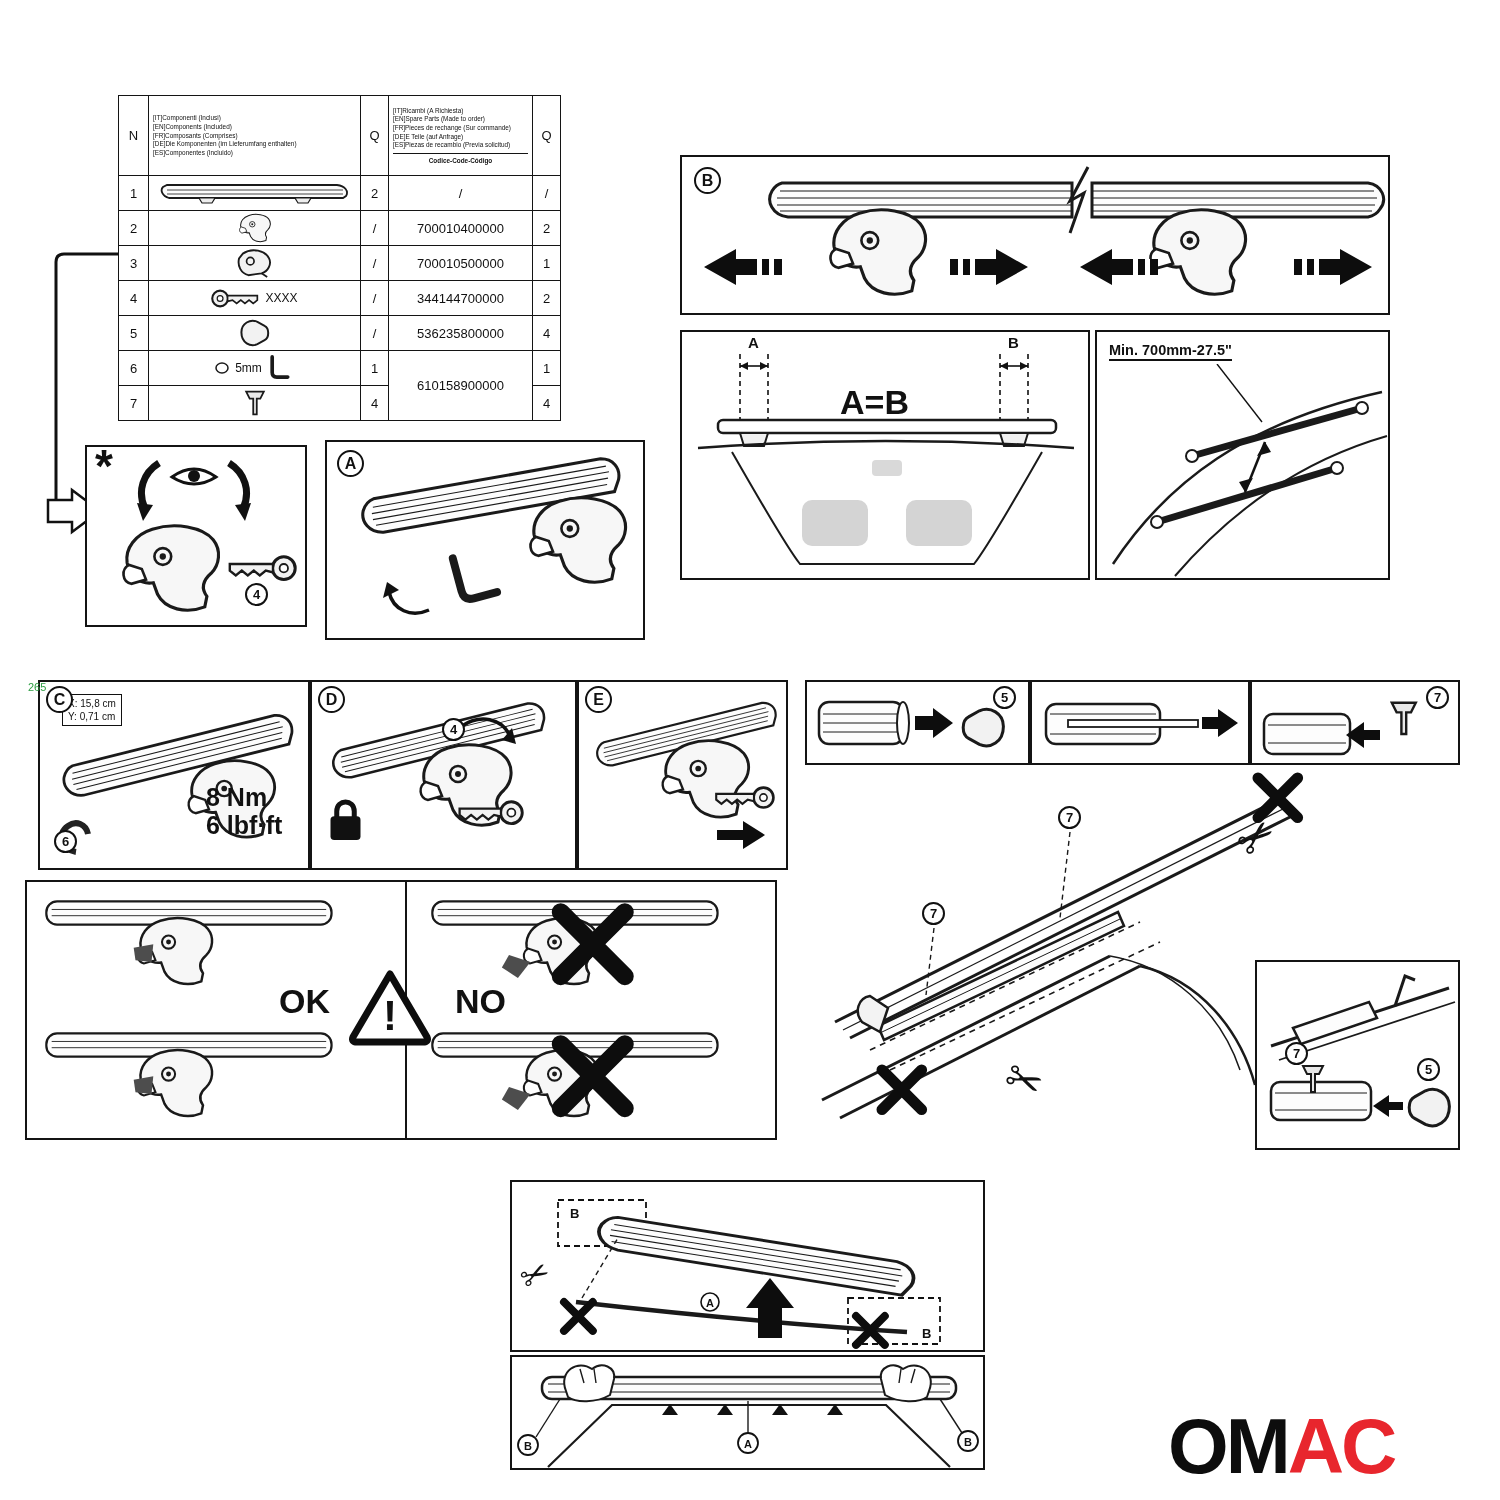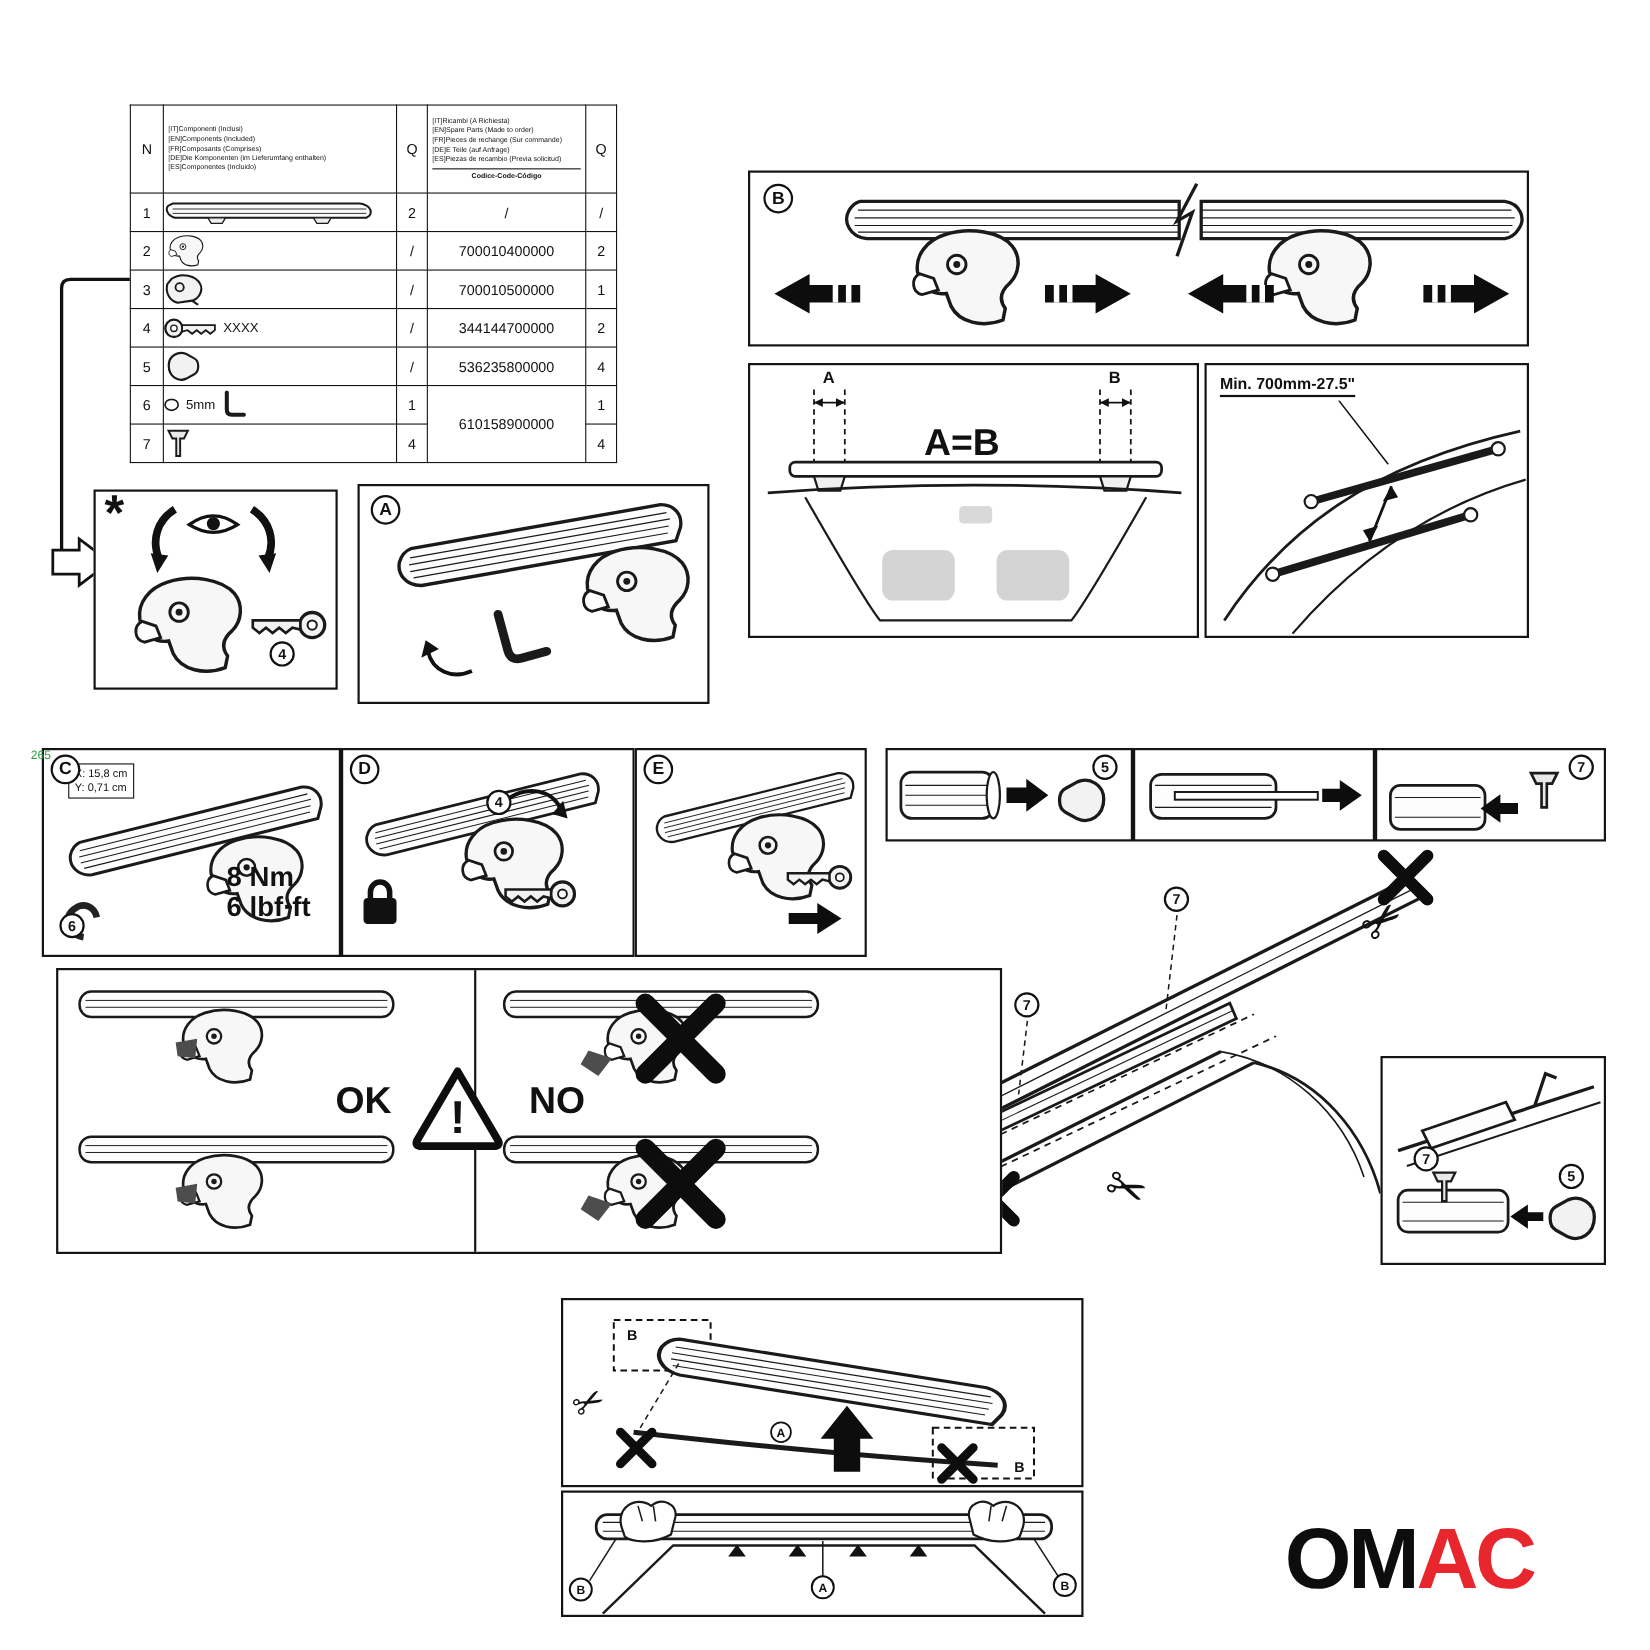--- a/index.html
+++ b/index.html
@@ -23,38 +23,38 @@
   
   table.parts { position:absolute; left:118px; top:95px; width:442px; border-collapse:collapse; table-layout:fixed; }
   table.parts th, table.parts td { border:1.6px solid #141414; text-align:center; vertical-align:middle; background:#fff; }
   table.parts td { height:34px; font-size:13px; }
   .col-n{width:30px}.col-comp{width:212px}.col-q{width:28px}.col-code{width:144px}.col-q2{width:28px}
   th.hdr { height:80px; font-size:13px; font-weight:normal; }
   .hdr-lines { text-align:left; padding:3px 4px 2px 4px; }
   .hdr-lines div { font-size:6.4px; line-height:1.35; white-space:nowrap; overflow:hidden; }
   .code-label { border-top:1.2px solid #141414; margin-top:3px; padding-top:3px; text-align:center;
                 font-size:8px; font-weight:bold; }
-  .icon-cell { display:flex; align-items:center; gap:6px; height:34px; }
+  .icon-cell { display:flex; align-items:center; justify-content:center; gap:6px; height:34px; }
   .icon-cell span { font-size:12px; }
 
   .dimbox { position:absolute; border:1.4px solid #111; background:#fff; padding:2px 5px; z-index:5; }
   .dimbox div { font-size:10px; line-height:1.3; white-space:nowrap; }
 
   .torque { position:absolute; font-weight:bold; font-size:25px; line-height:1.1; z-index:5; }
 
   .bigword { position:absolute; font-weight:bold; font-size:34px; z-index:6; }
 
   .min-title { position:absolute; left:12px; top:10px; font-size:14.5px; font-weight:bold;
                border-bottom:2px solid #111; padding-bottom:1px; z-index:5; }
 
   .side-note { position:absolute; left:28px; top:681px; font-size:11px; color:#2e9e44; z-index:2; }
 
   .star-mark { position:absolute; left:8px; top:-8px; font-size:46px; font-weight:bold; z-index:5; }
 
-  .logo { position:absolute; left:1168px; top:1378px; font-size:78px; font-weight:900;
+  .logo { position:absolute; left:1168px; top:1407px; font-size:78px; font-weight:900;
           letter-spacing:-3px; line-height:1; }
   .logo .black { color:#0d0d0d; }
   .logo .red { color:#e8262d; }
 
   .divider-v { position:absolute; left:378px; top:0; bottom:0; width:2px; background:#141414; }
 </style>
 </head>
 <body>
 
 <svg width="0" height="0" style="position:absolute" aria-hidden="true">
@@ -453,21 +453,21 @@
       <line x1="124" y1="158" x2="116" y2="225" stroke="#1a1a1a" stroke-width="1.4" stroke-dasharray="5,4"></line>
       <text x="430" y="92" font-size="44" transform="rotate(-40 435 75)">✂</text>
       <use href="#xmark" transform="translate(448,8) scale(1.1)"></use>
       <text x="195" y="322" font-size="44" transform="rotate(22 205 310)">✂</text>
       <use href="#xmark" transform="translate(72,300) scale(1.1)"></use>
     </svg>
     <div class="callout" style="left:248px;top:36px;">7</div>
     <div class="callout" style="left:112px;top:132px;">7</div>
   </div>
 
-  <div class="panel" style="left:51px;top:880px;width:860px;height:260px;">
+  <div class="panel" style="left:25px;top:880px;width:752px;height:260px;">
     <div class="divider-v"></div>
     <svg class="abs" style="left:14px;top:14px;" width="303" height="100" viewBox="0 0 340 112">
       <use href="#railfoot"></use>
       <polygon points="104,58 126,54 124,74 106,72" fill="#4d4d4d"></polygon>
     </svg>
     <svg class="abs" style="left:14px;top:146px;" width="303" height="100" viewBox="0 0 340 112">
       <use href="#railfoot"></use>
       <polygon points="104,58 126,54 124,74 106,72" fill="#4d4d4d"></polygon>
     </svg>
     <svg class="abs" style="left:400px;top:14px;" width="303" height="100" viewBox="0 0 340 112">

